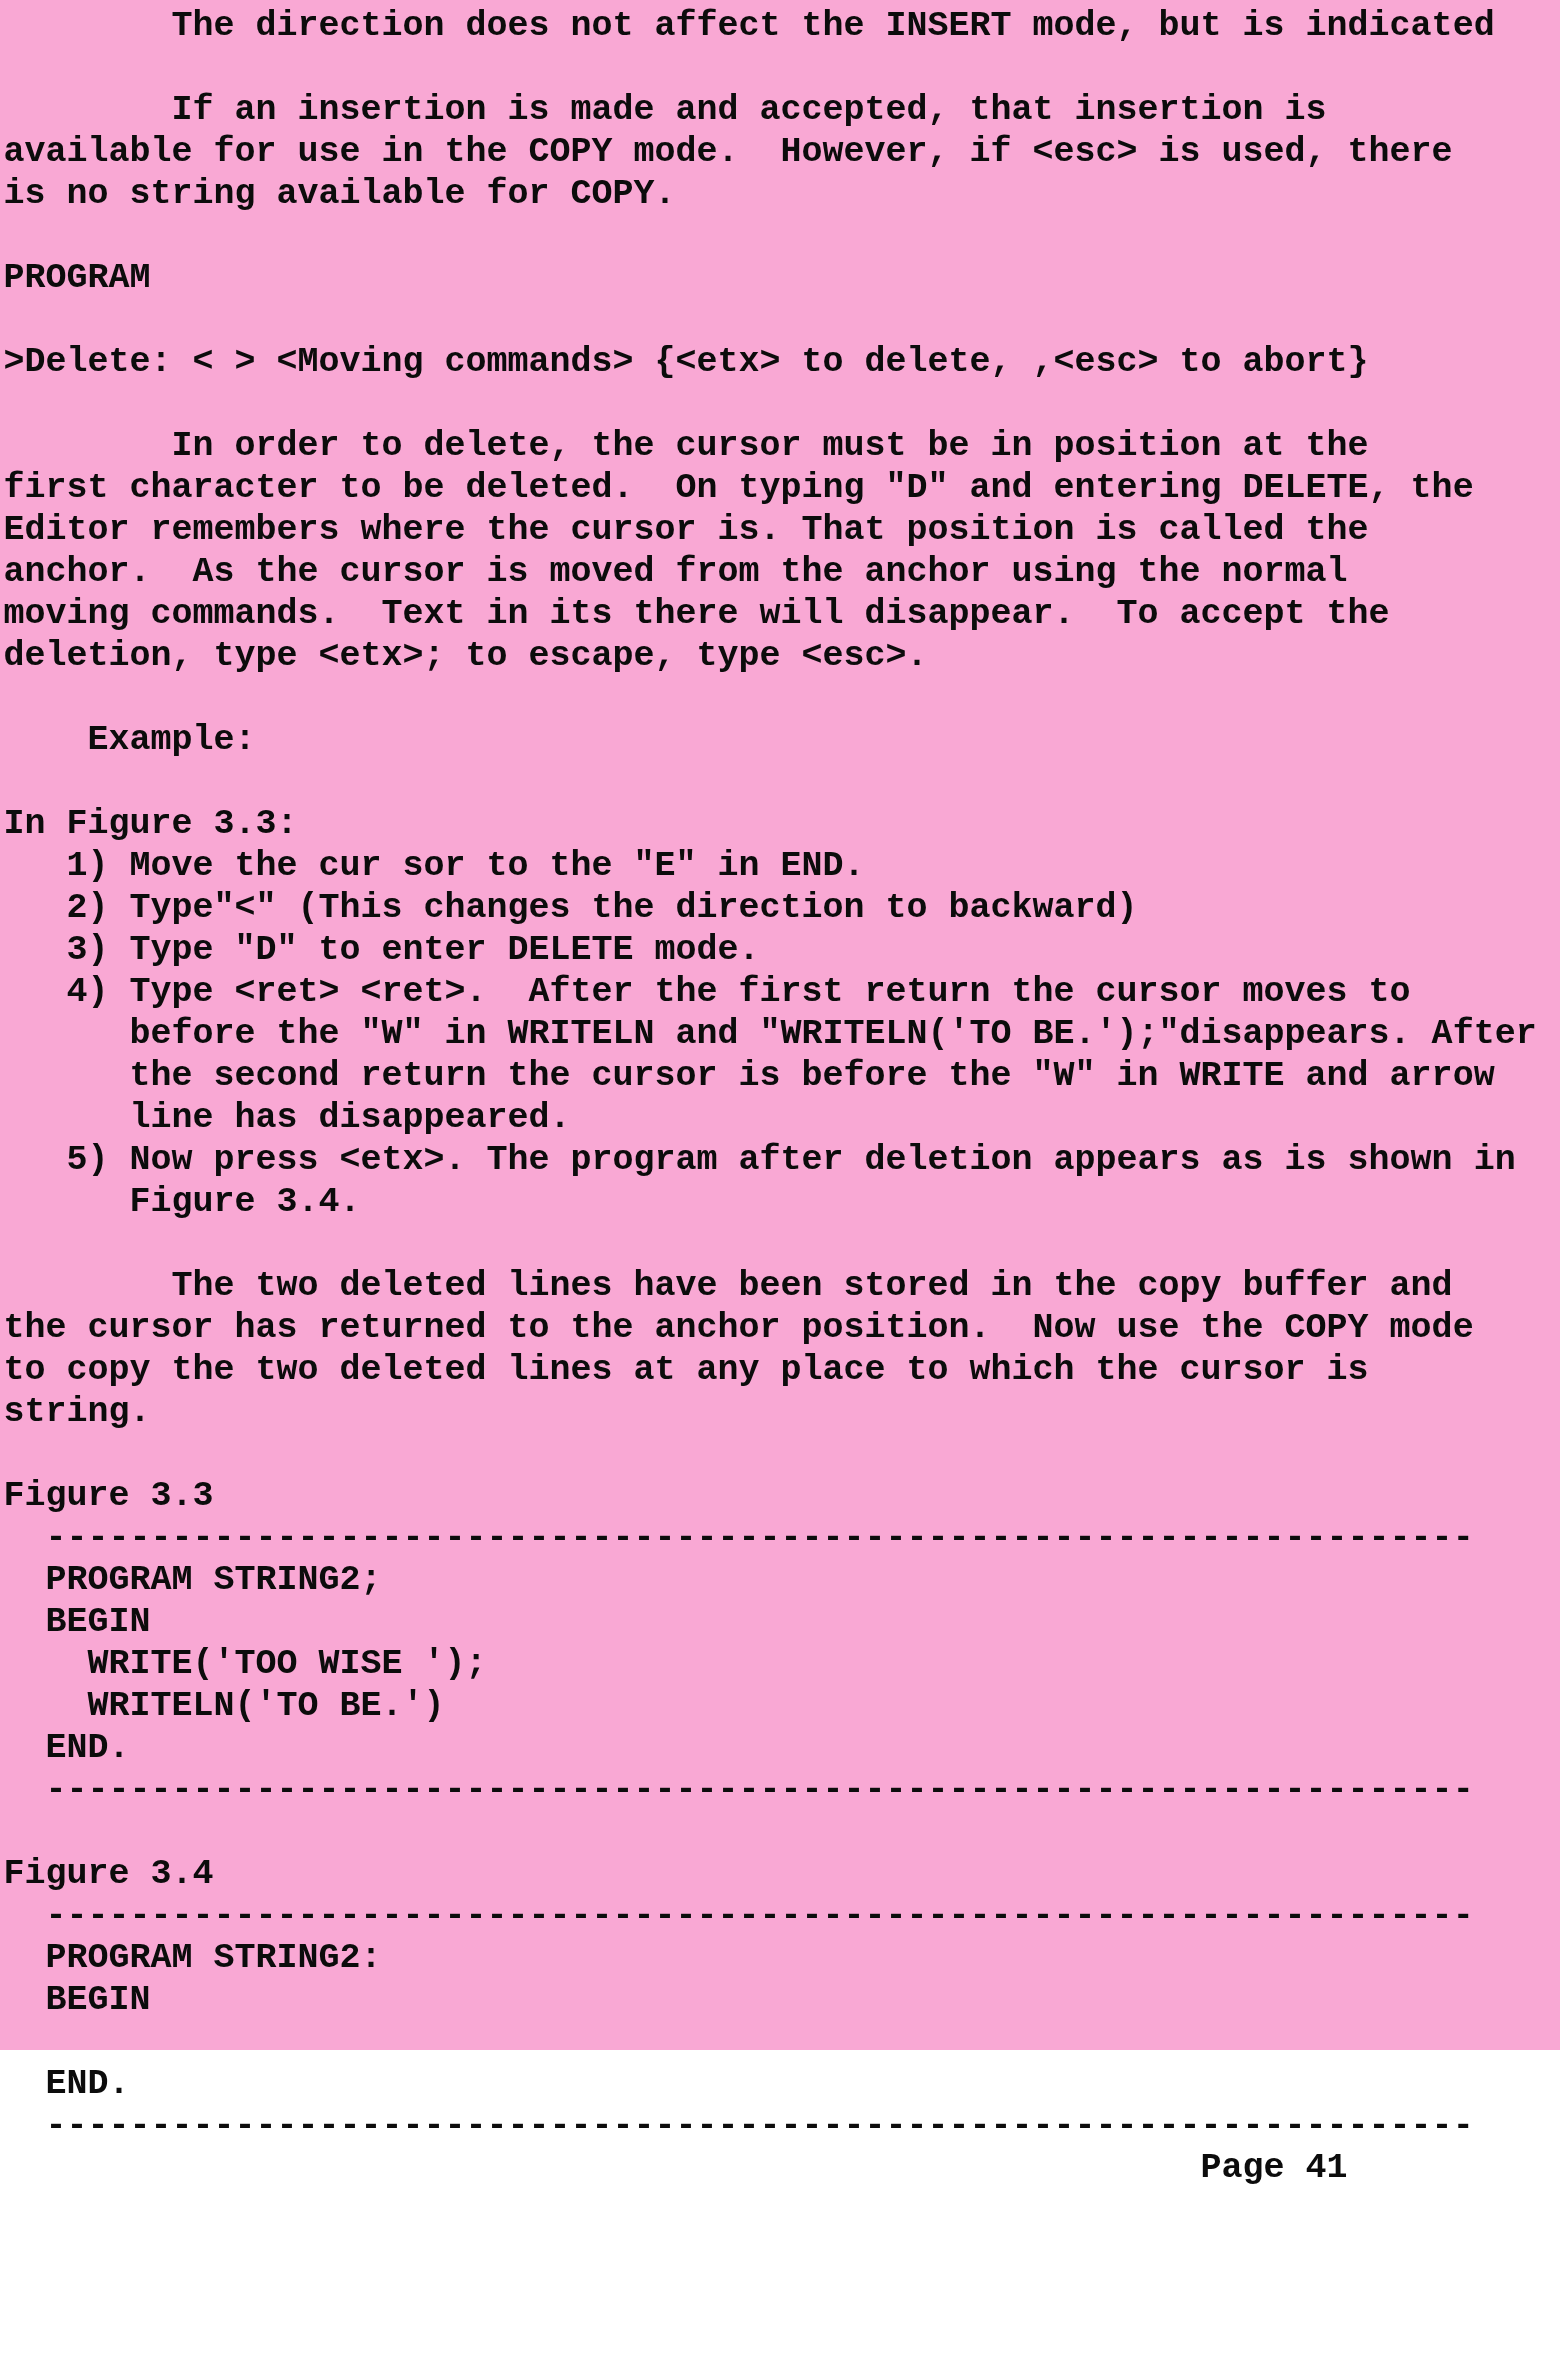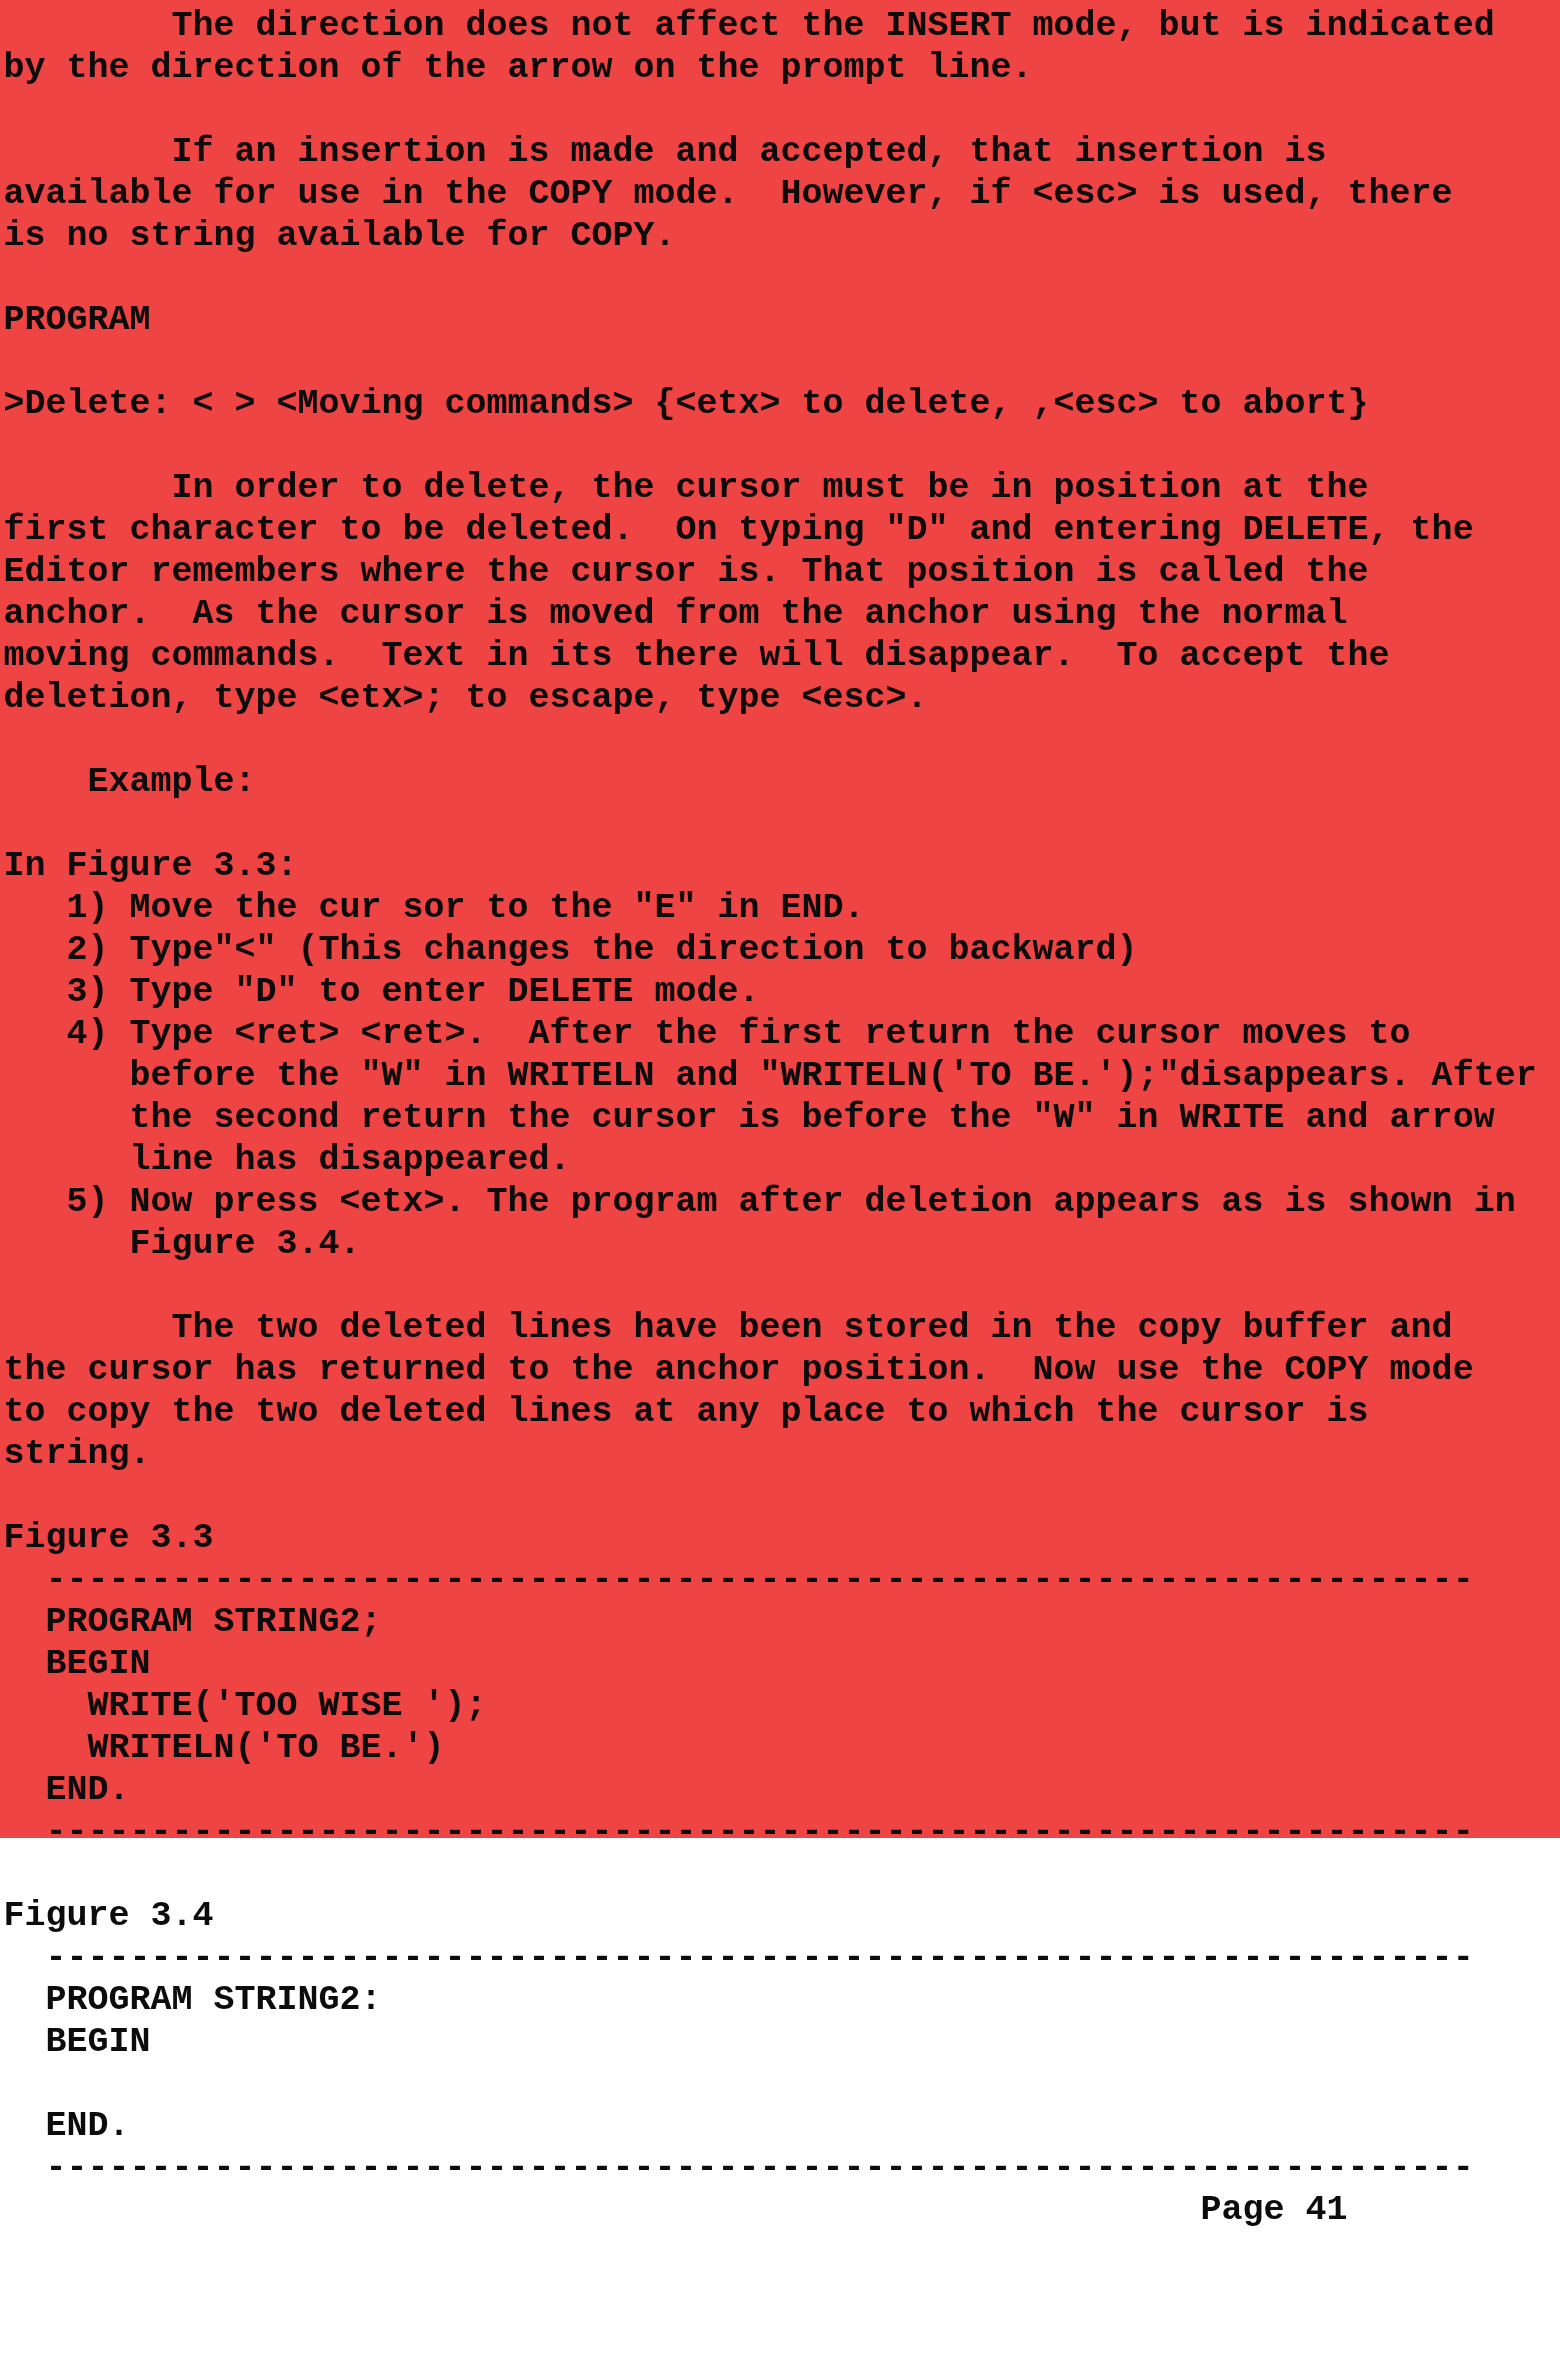--- a/index.html
+++ b/index.html
@@ -7,22 +7,22 @@
     padding: 0;
     background: #ffffff;
   }
   body {
     width: 1561px;
     height: 2366px;
     overflow: hidden;
   }
   .page {
     width: 1561px;
-    height: 1838px;
-    background: #ef4444;
+    height: 2050px;
+    background: #f9a8d4;
     box-sizing: border-box;
     padding: 5.2px 0 0 3.4px;
   }
   .doc {
     font-family: "Liberation Mono", "DejaVu Sans Mono", monospace;
     font-size: 35px;
     font-weight: 700;
     line-height: 42px;
     color: #0c0c0c;
   }
@@ -33,21 +33,20 @@
   }
   section { display: block; }
 </style>
 </head>
 <body>
 
 <div class="page">
   <div class="doc" id="doc" style="color: rgb(12, 12, 12);">
       <section>
         <div class="line">        The direction does not affect the INSERT mode, but is indicated</div>
-        <div class="line">by the direction of the arrow on the prompt line.</div>
         <div class="line">&nbsp;</div>
       </section>
       <section>
         <div class="line">        If an insertion is made and accepted, that insertion is</div>
         <div class="line">available for use in the COPY mode.  However, if &lt;esc&gt; is used, there</div>
         <div class="line">is no string available for COPY.</div>
         <div class="line">&nbsp;</div>
       </section>
       <section>
         <div class="line">PROGRAM</div>

